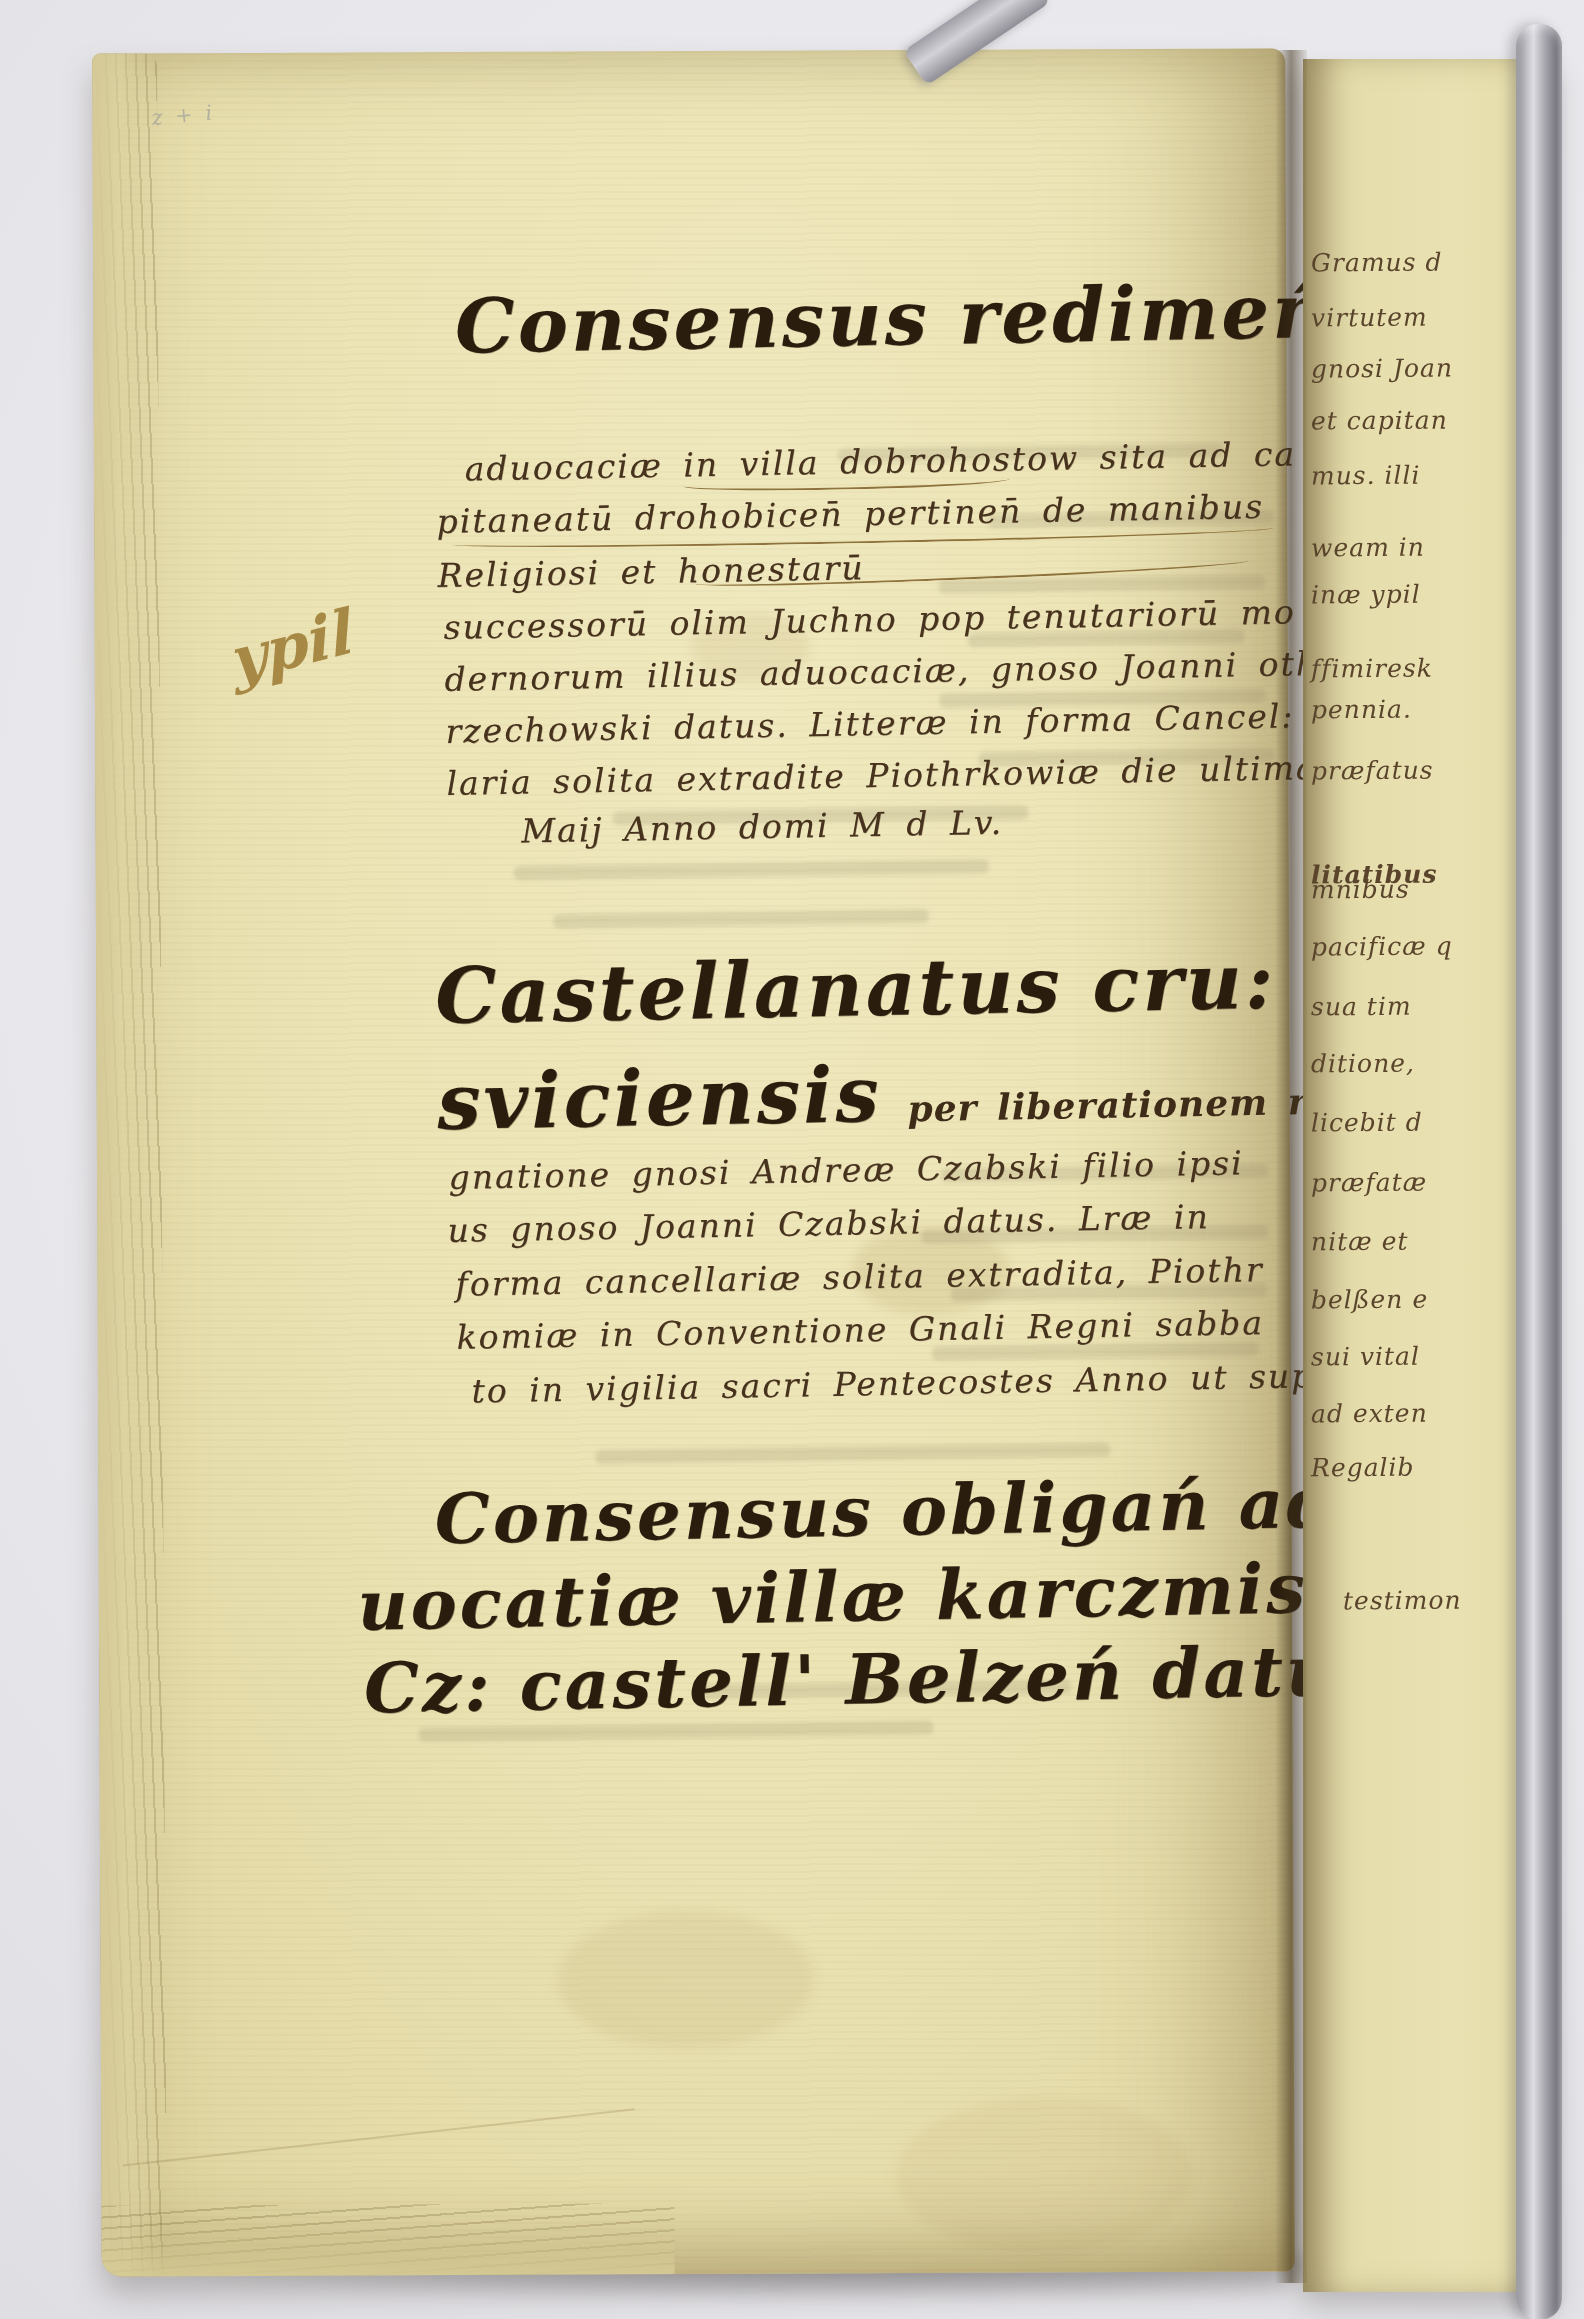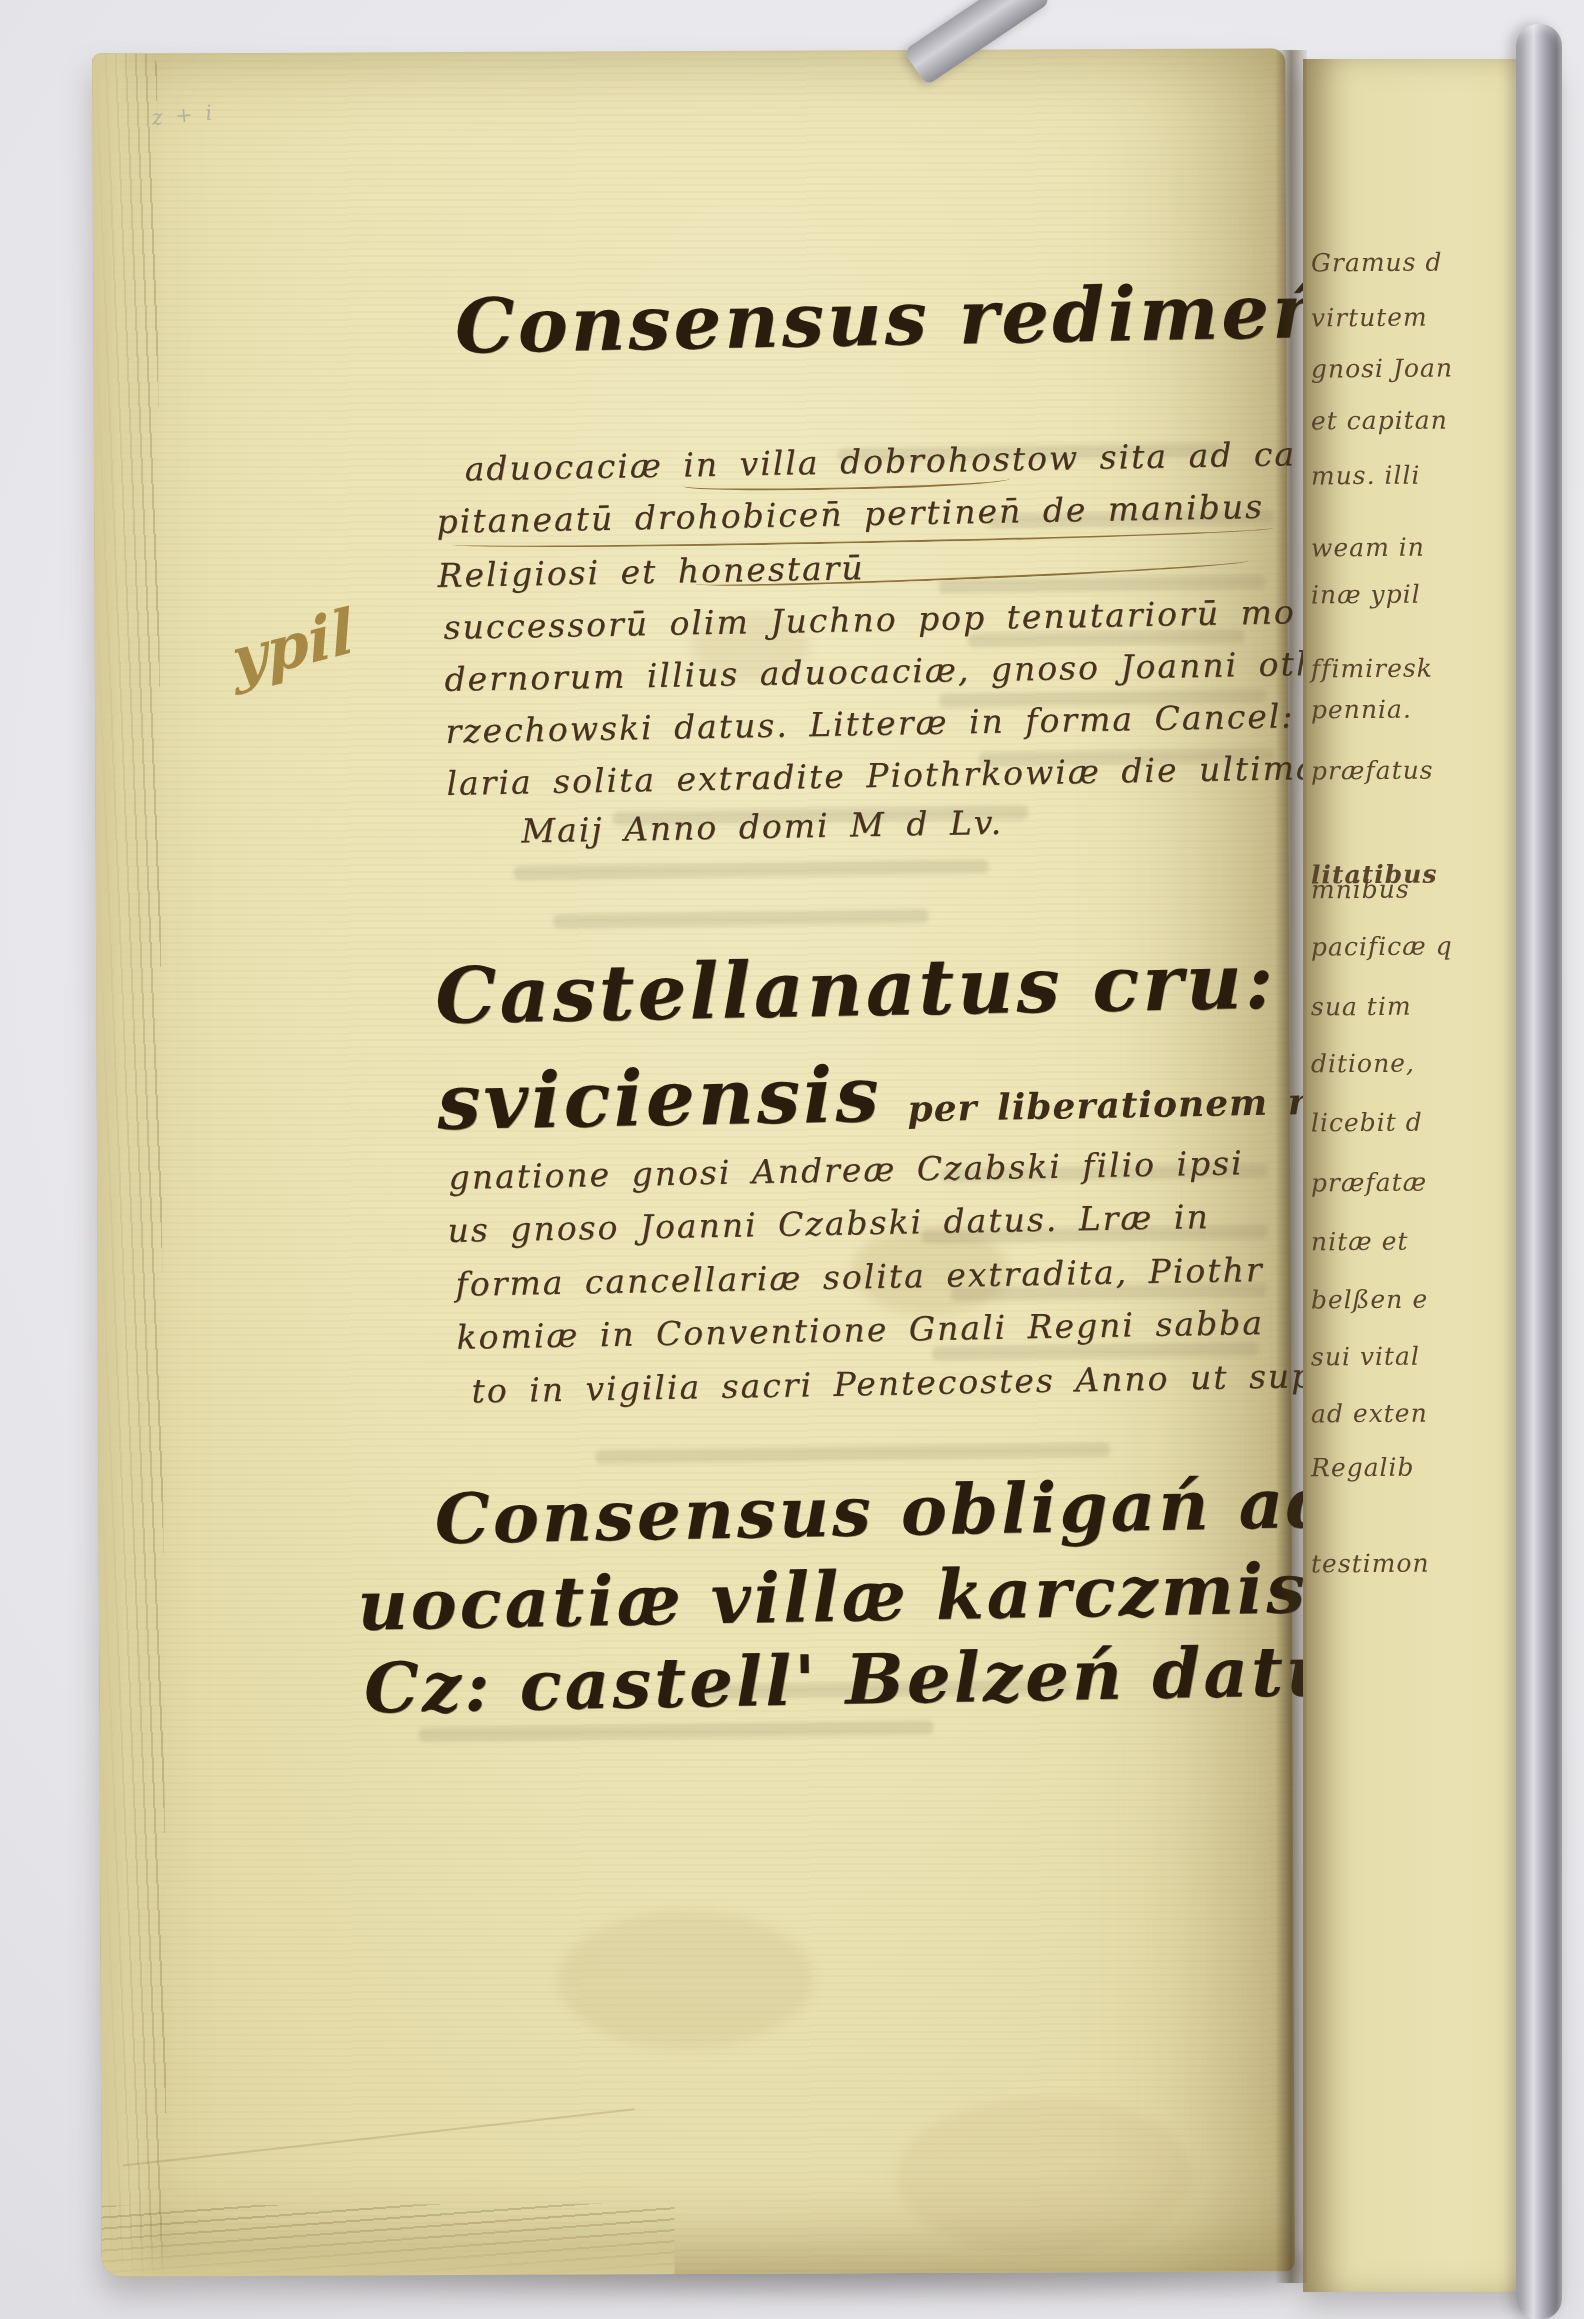--- a/index.html
+++ b/index.html
@@ -146,20 +146,20 @@
     <div class="frag" style="top:875px;">pacificæ q</div>
     <div class="frag" style="top:935px;">sua tim</div>
     <div class="frag" style="top:992px;">ditione,</div>
     <div class="frag" style="top:1051px;">licebit d</div>
     <div class="frag" style="top:1111px;">præfatæ</div>
     <div class="frag" style="top:1170px;">nitæ et</div>
     <div class="frag" style="top:1228px;text-align:center;">belßen e</div>
     <div class="frag" style="top:1285px;">sui vital</div>
     <div class="frag" style="top:1342px;">ad exten</div>
     <div class="frag" style="top:1396px;">Regalib</div>
-    <div class="frag" style="top:1492px;">testimon</div>
+    <div class="frag" style="top:1529px;margin-left:32px;">testimon</div>
   </div>
 
   <div class="rod"></div>
   <div class="clamp"></div>
 
 </div>
 
 
 </body></html>

